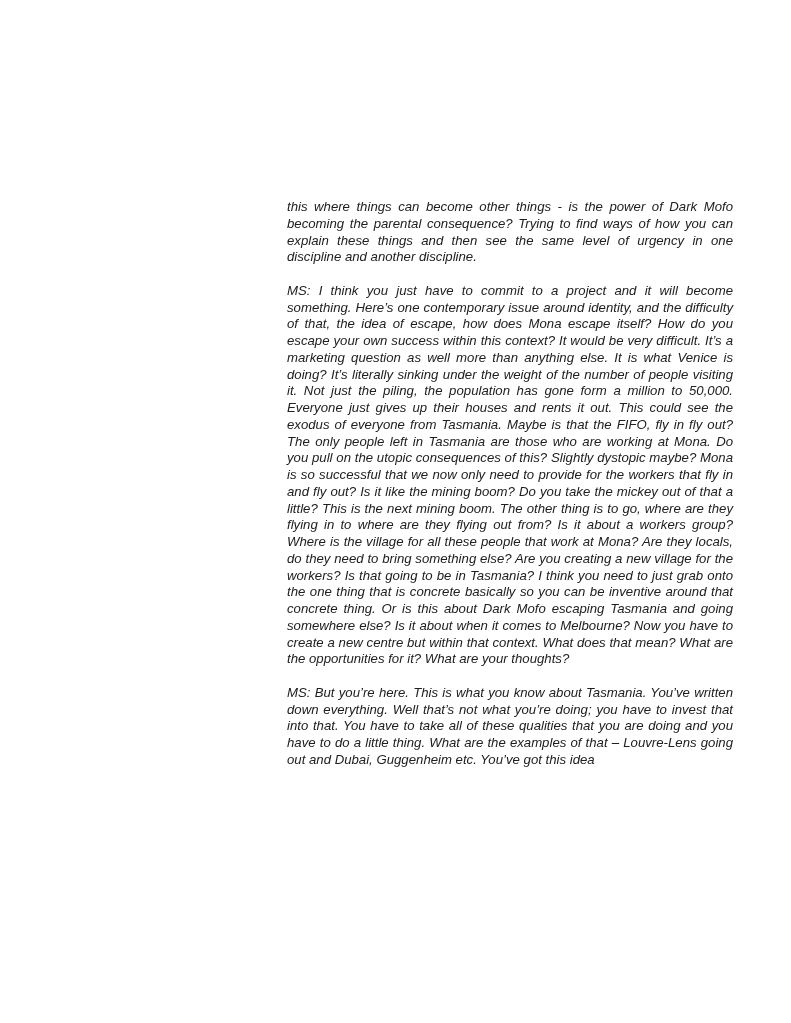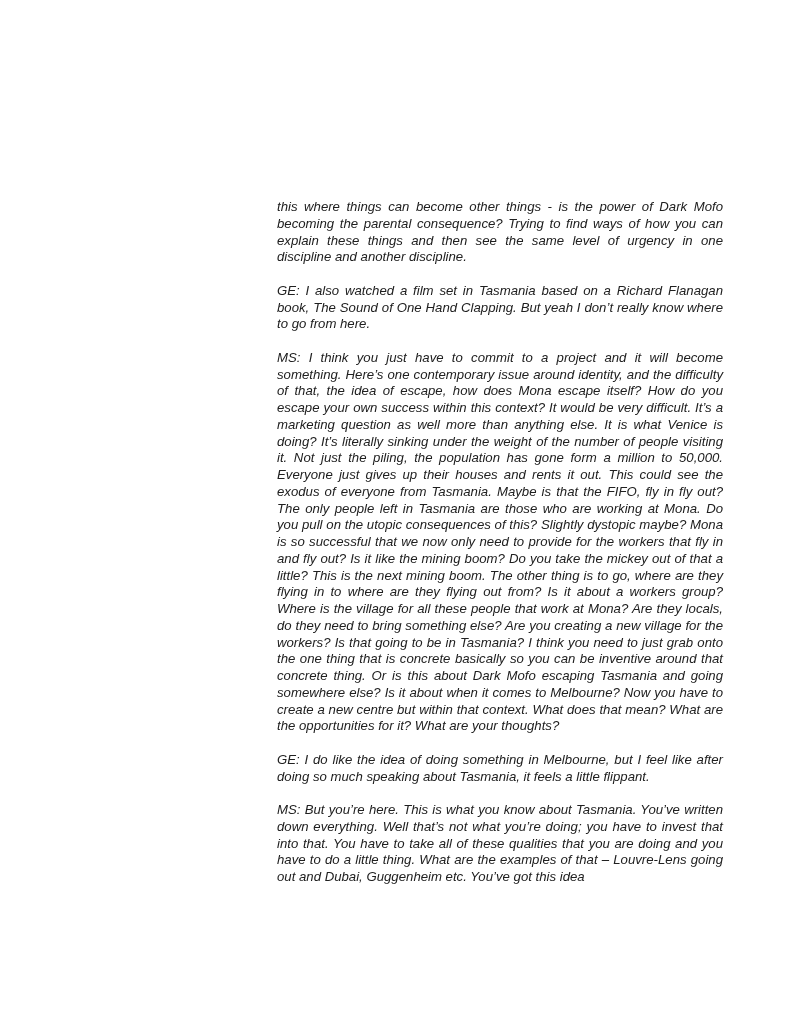--- a/index.html
+++ b/index.html
@@ -10,21 +10,21 @@
   .page {
     position: relative;
     width: 791px;
     height: 1023px;
     background: #ffffff;
     overflow: hidden;
     font-family: "Liberation Sans", sans-serif;
   }
   .text-column {
     position: absolute;
-    left: 277px;
+    left: 287px;
     top: 199px;
     width: 446px;
     font-family: "Liberation Sans", sans-serif;
     font-style: italic;
     font-size: 13.2px;
     line-height: 16.75px;
     color: #202020;
     text-align: justify;
   }
   .paragraph {
@@ -33,18 +33,16 @@
   .paragraph:last-child {
     margin-bottom: 12px;
   }
 </style>
 </head>
 <body>
 
 <div class="page">
   <div class="text-column">
     <p class="paragraph">this where things can become other things - is the power of Dark Mofo becoming the parental consequence? Trying to find ways of how you can explain these things and then see the same level of urgency in one discipline and another discipline.</p>
-    <p class="paragraph">GE: I also watched a film set in Tasmania based on a Richard Flanagan book, The Sound of One Hand Clapping. But yeah I don’t really know where to go from here.</p>
     <p class="paragraph">MS: I think you just have to commit to a project and it will become something. Here’s one contemporary issue around identity, and the difficulty of that, the idea of escape, how does Mona escape itself? How do you escape your own success within this context? It would be very difficult. It’s a marketing question as well more than anything else. It is what Venice is doing? It’s literally sinking under the weight of the number of people visiting it. Not just the piling, the population has gone form a million to 50,000. Everyone just gives up their houses and rents it out. This could see the exodus of everyone from Tasmania. Maybe is that the FIFO, fly in fly out? The only people left in Tasmania are those who are working at Mona. Do you pull on the utopic consequences of this? Slightly dystopic maybe? Mona is so successful that we now only need to provide for the workers that fly in and fly out? Is it like the mining boom? Do you take the mickey out of that a little? This is the next mining boom. The other thing is to go, where are they flying in to where are they flying out from? Is it about a workers group? Where is the village for all these people that work at Mona? Are they locals, do they need to bring something else? Are you creating a new village for the workers? Is that going to be in Tasmania? I think you need to just grab onto the one thing that is concrete basically so you can be inventive around that concrete thing. Or is this about Dark Mofo escaping Tasmania and going somewhere else? Is it about when it comes to Melbourne? Now you have to create a new centre but within that context. What does that mean? What are the opportunities for it? What are your thoughts?</p>
-    <p class="paragraph">GE: I do like the idea of doing something in Melbourne, but I feel like after doing so much speaking about Tasmania, it feels a little flippant.</p>
     <p class="paragraph">MS: But you’re here. This is what you know about Tasmania. You’ve written down everything. Well that’s not what you’re doing; you have to invest that into that. You have to take all of these qualities that you are doing and you have to do a little thing. What are the examples of that – Louvre-Lens going out and Dubai, Guggenheim etc. You’ve got this idea</p>
   </div>
 </div>
 
 </body></html>

